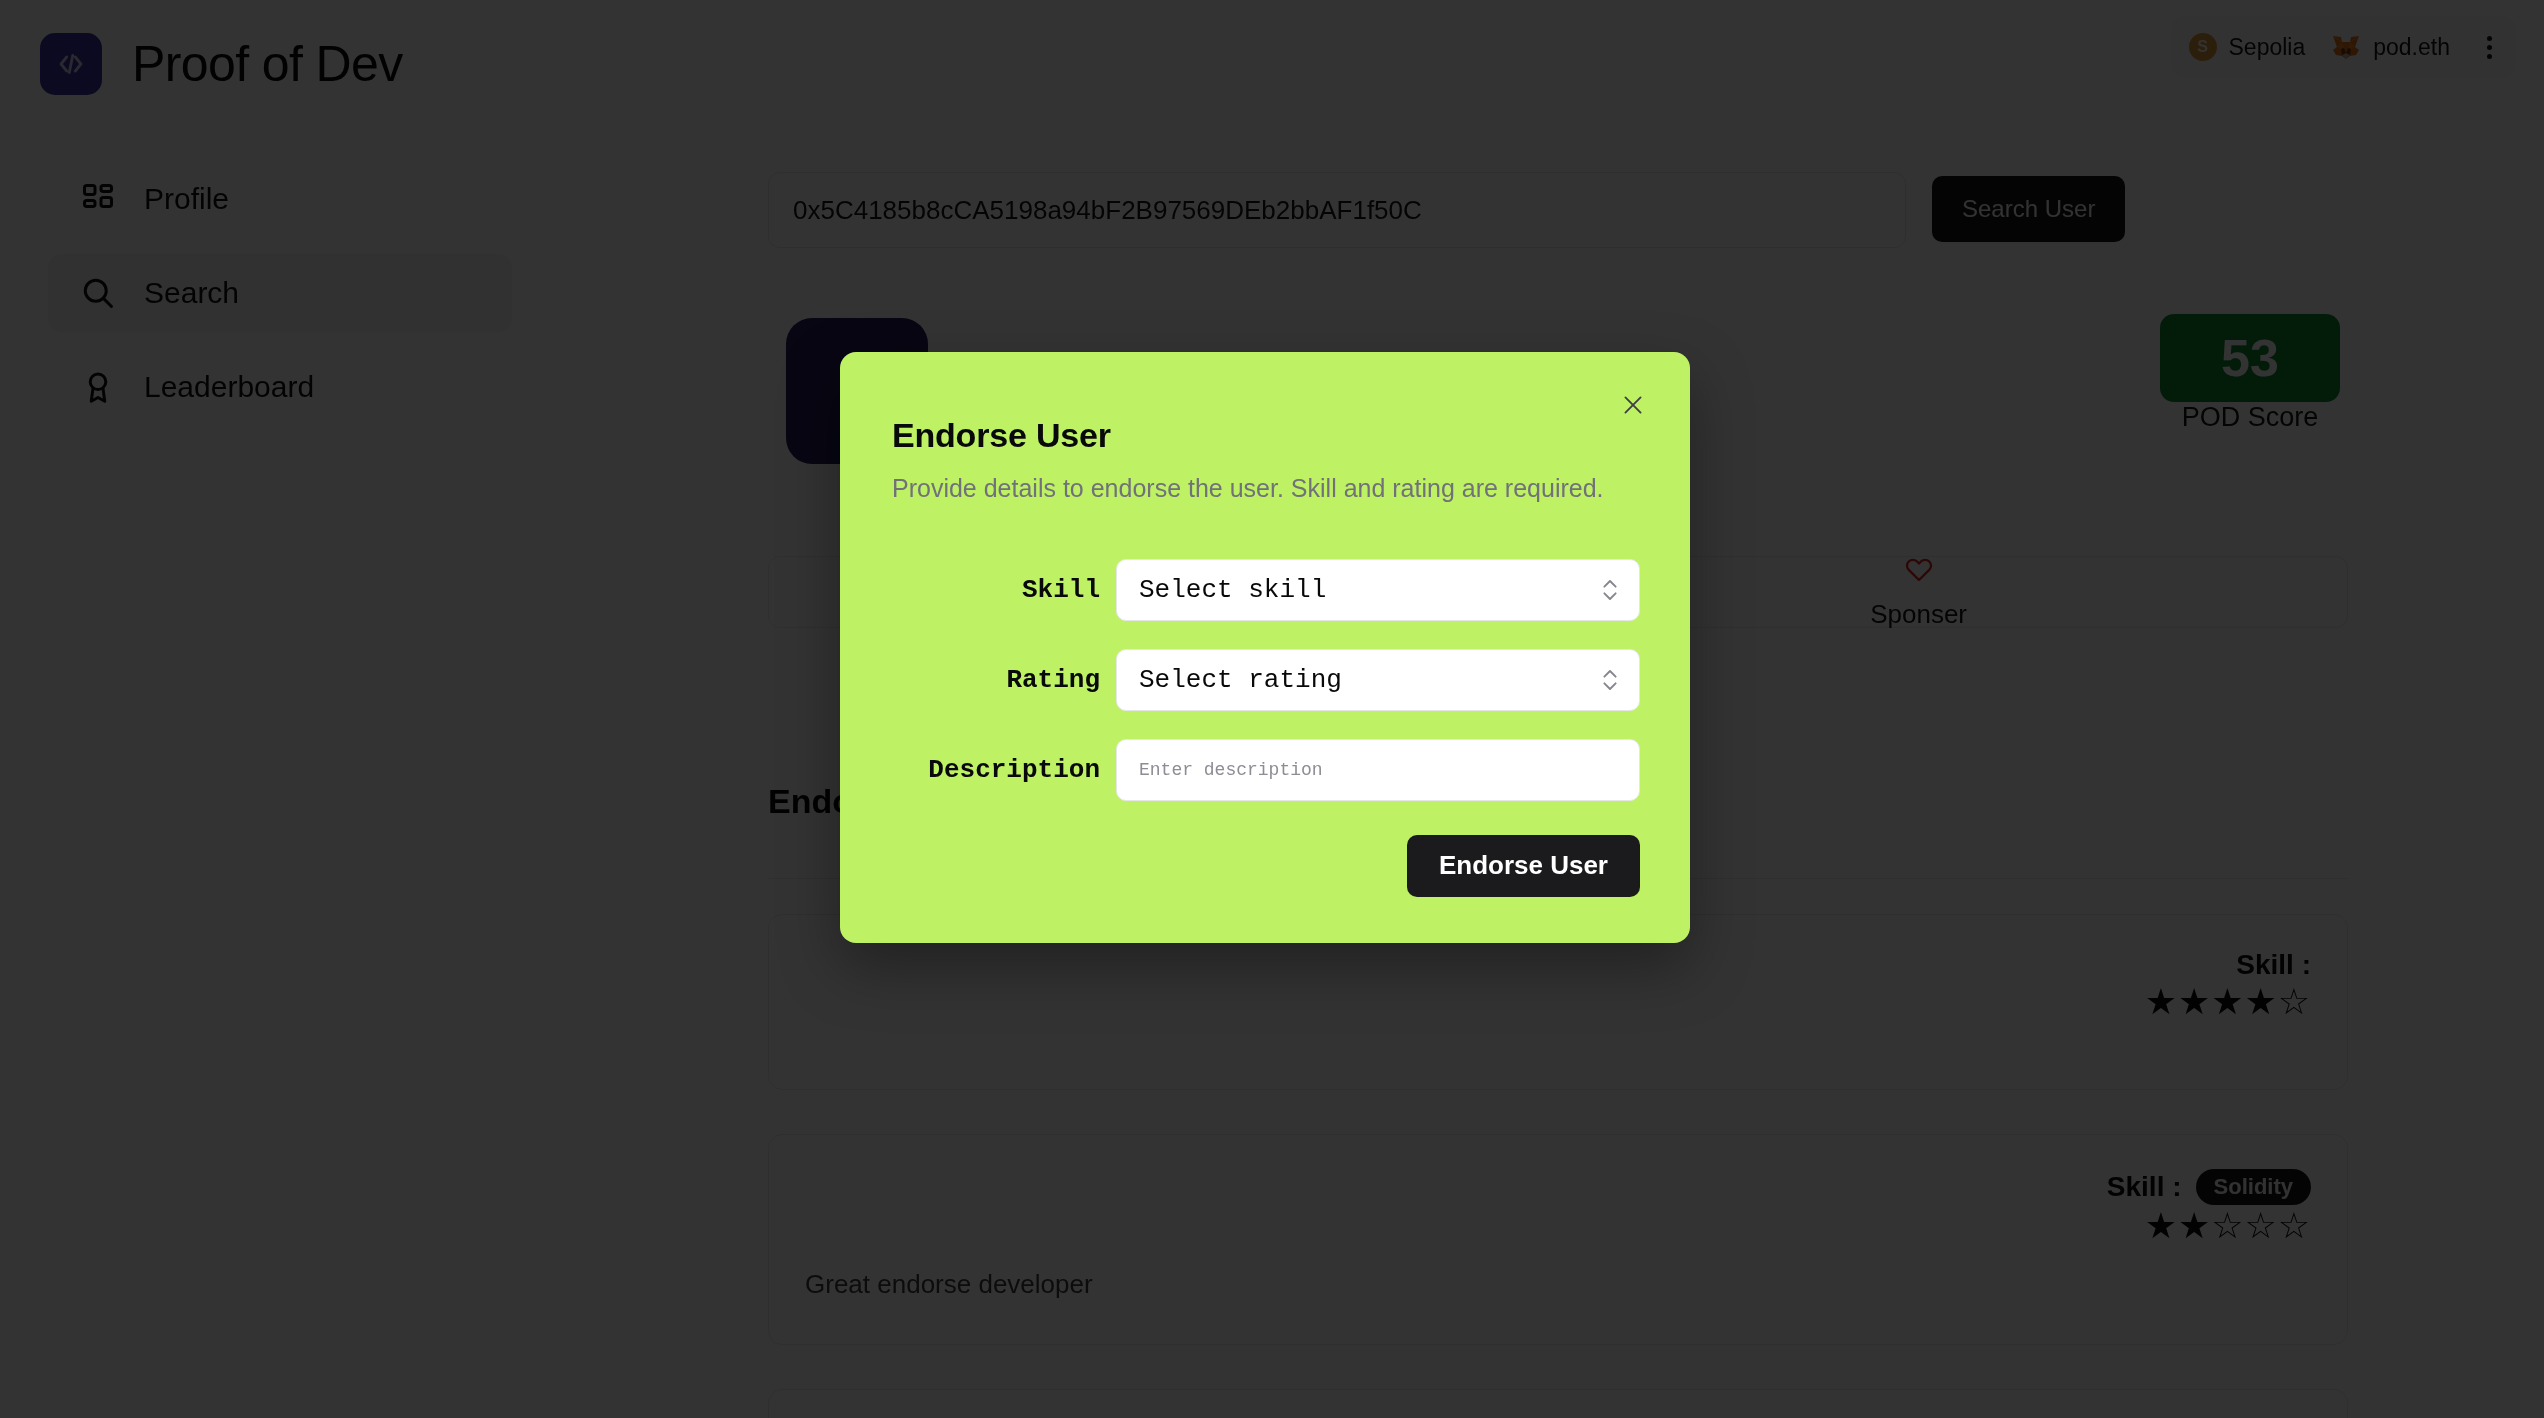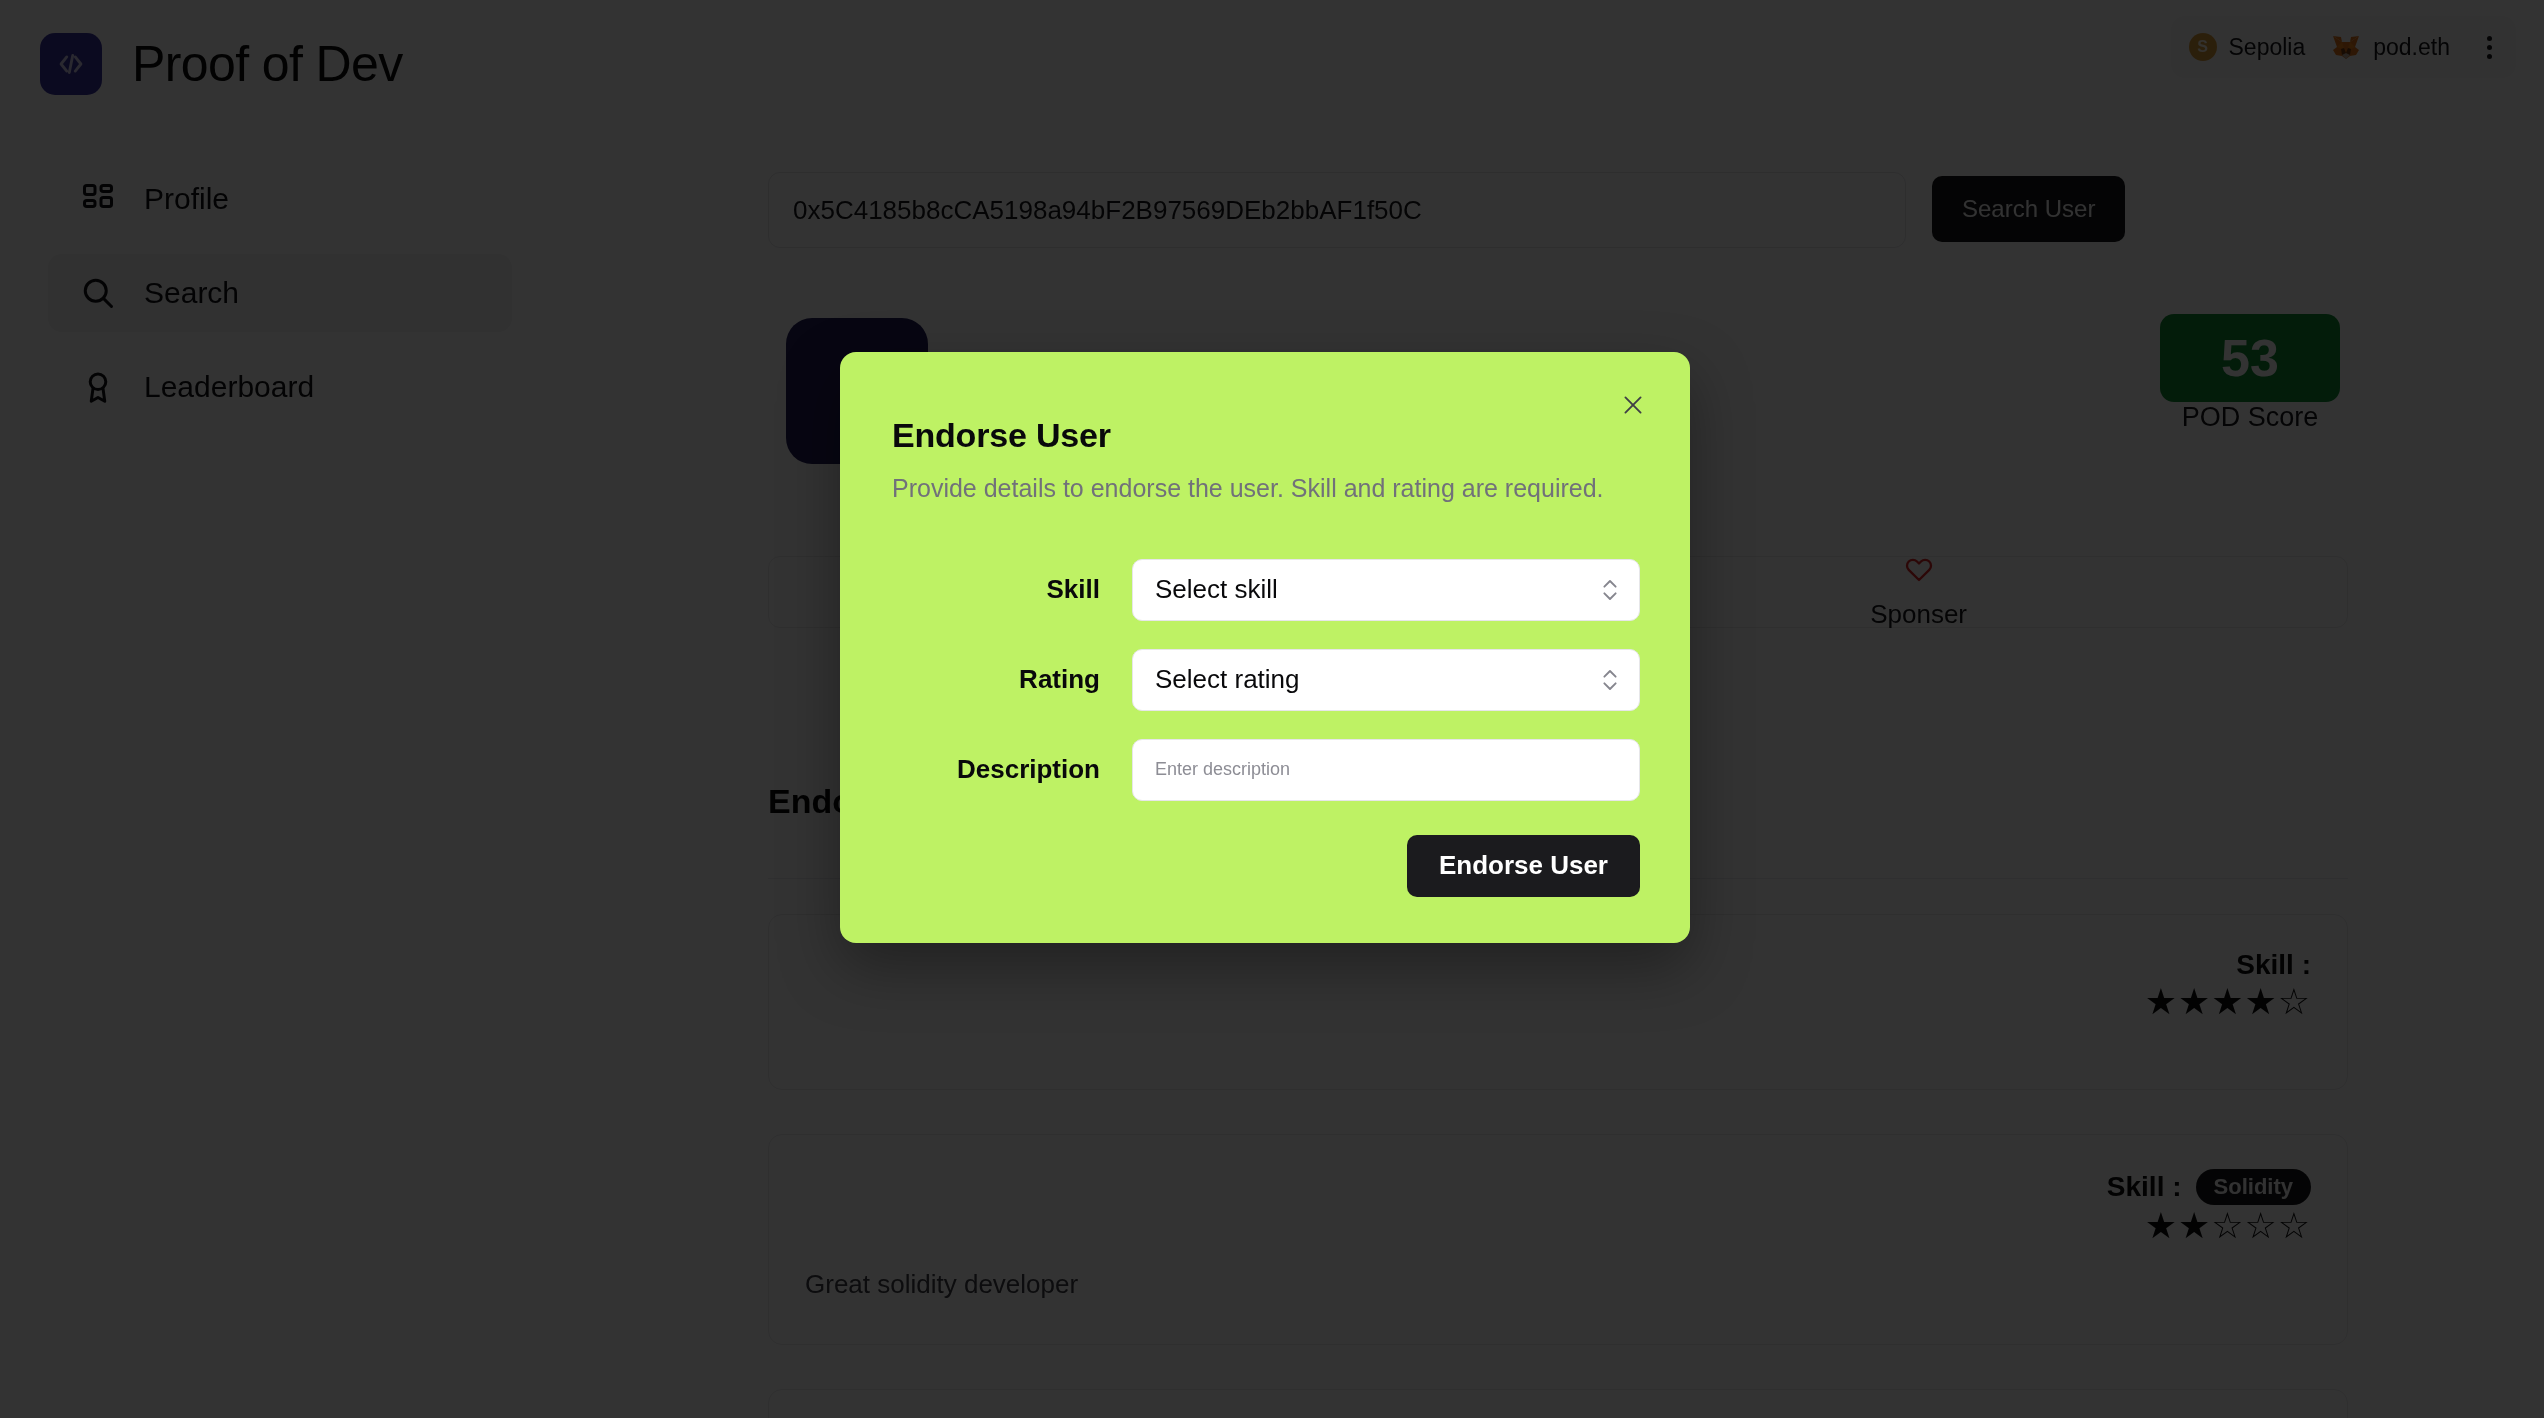--- a/index.html
+++ b/index.html
@@ -189,22 +189,23 @@
     width: 38px; height: 38px;
     background: none; border: none; cursor: pointer;
     display: flex; align-items: center; justify-content: center;
     color: #3f3f46;
   }
   .modal-close svg { display: block; }
 
   .form { margin-top: 52px; }
   .form-row {
     display: grid; grid-template-columns: 208px 1fr;
-    align-items: center; column-gap: 32px;
+    align-items: center; column-gap: 16px;
     margin-bottom: 28px;
+    font-family: Liberation Mono, monospace;
   }
   .form-label { text-align: right; font-size: 26px; font-weight: 700; color: #09090b; }
   .field {
     position: relative;
     height: 62px;
     border: 1px solid #e6e6e9; border-radius: 10px;
     background: #ffffff;
     display: flex; align-items: center;
     padding: 0 22px;
   }
@@ -343,21 +344,21 @@
       </div>
 
       <div class="endorse-card">
         <div class="card-top">
           <div class="skill-line">
             <span>Skill :</span>
             <span class="skill-pill">Solidity</span>
           </div>
           <div class="stars">★★☆☆☆</div>
         </div>
-        <div class="card-desc">Great solidity developer</div>
+        <div class="card-desc">Great endorse developer</div>
       </div>
 
       <div class="endorse-card"></div>
     </div>
   </div>
 </div>
 
 <div id="backdrop"></div>
 
 <div class="modal">

